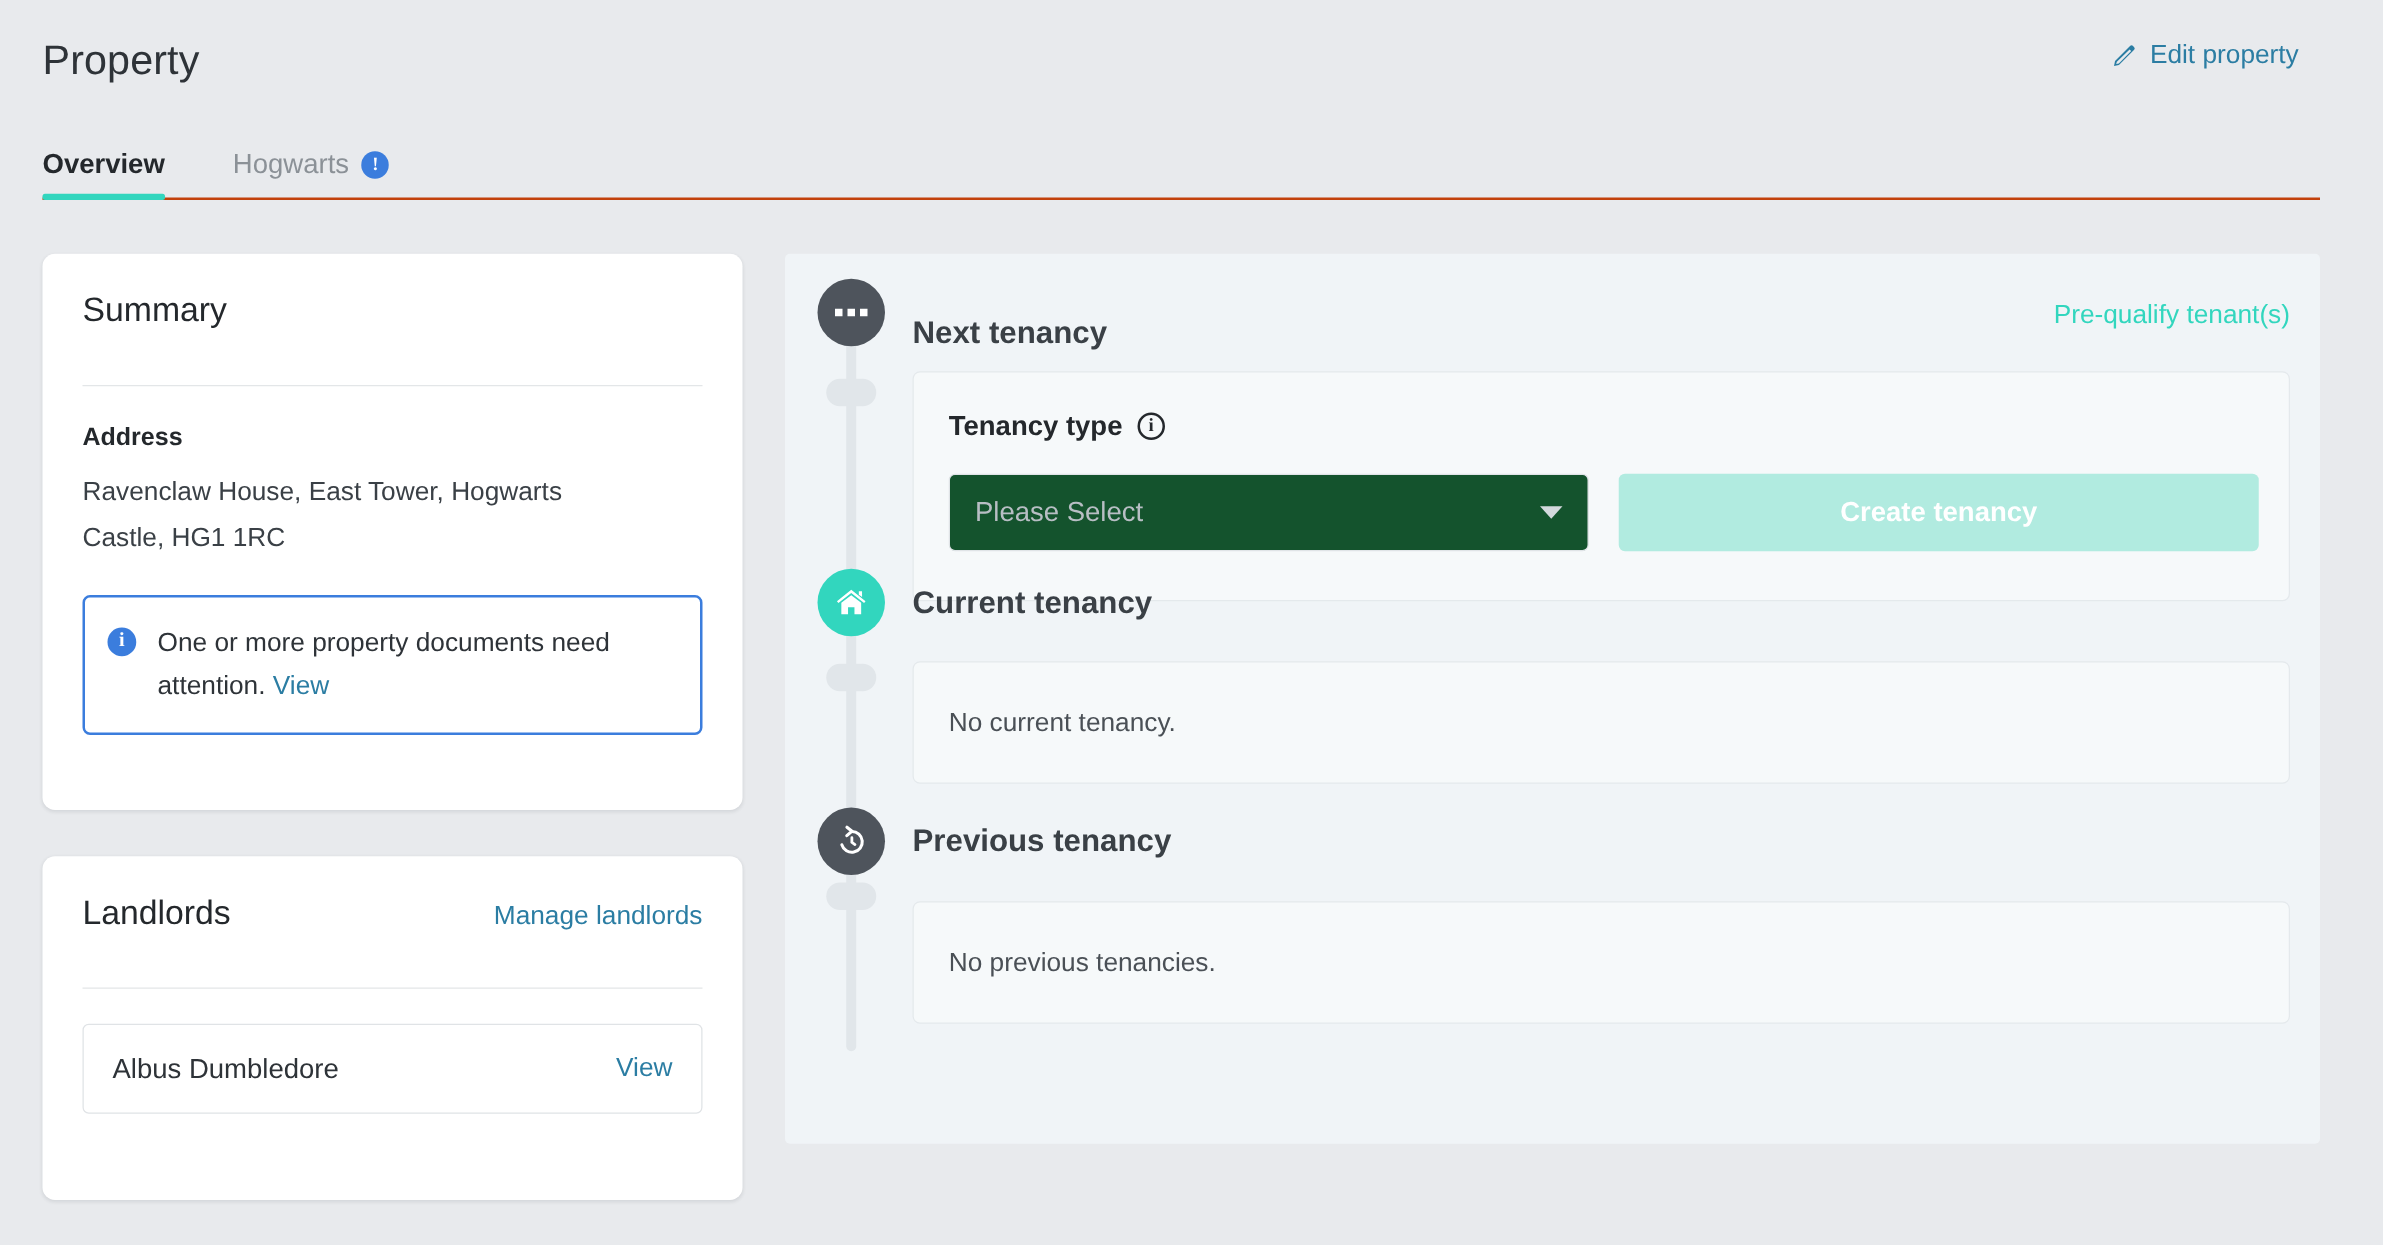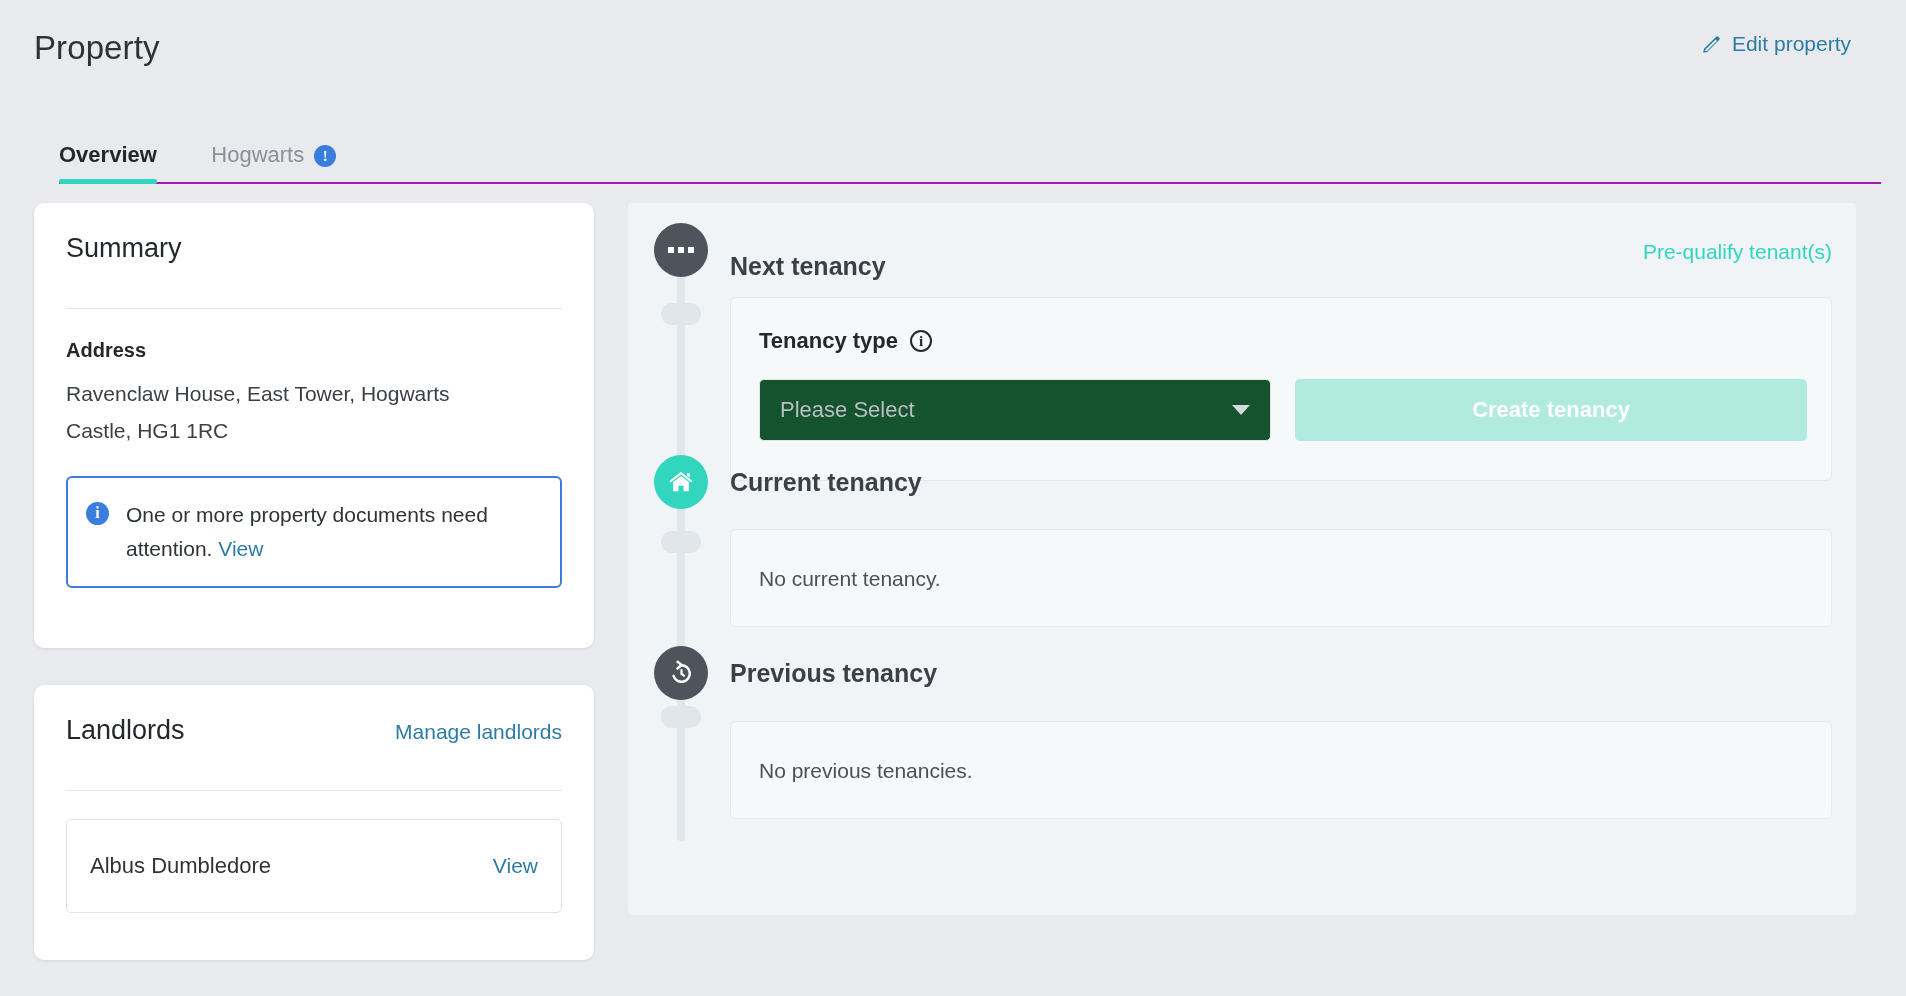--- a/index.html
+++ b/index.html
@@ -27,39 +27,38 @@
   }
   .page-title {
     font-size: 33px;
     font-weight: 400;
     color: #2e3338;
     letter-spacing: .1px;
     line-height: 44px;
   }
   .edit-link {
     position: absolute;
-    right: 5px; top: 6px;
+    right: 17px; top: 6px;
     display: flex;
     align-items: center;
     gap: 9px;
     color: #2b7da3;
     font-size: 21px;
     cursor: pointer;
     white-space: nowrap;
   }
   .edit-link .pencil { display: block; width: 22px; height: 22px; }
 
   
   .tabs {
     position: absolute;
-    left: 34px; top: 128px;
+    left: 34px; top: 104px;
     width: 1822px;
     height: 56px;
-    border-bottom: 2px solid #a21caf;
-    margin-left: 25px;
+    border-bottom: 2px solid #c2410c;
   }
   .tab {
     position: relative;
     display: inline-flex;
     align-items: center;
     gap: 10px;
     height: 54px;
     font-size: 22px;
     cursor: pointer;
     vertical-align: top;
@@ -165,21 +164,21 @@
     font-size: 21px;
     line-height: 1.62;
     color: #2e3338;
   }
   .alert-text .inline-link { color: #2b7da3; cursor: pointer; }
 
   .list-row {
     margin-top: 28px;
     border: 1px solid #e0e3e6;
     border-radius: 5px;
-    height: 94px;
+    height: 72px;
     display: flex;
     align-items: center;
     justify-content: space-between;
     padding: 16px 23px;
   }
   .list-row-name { font-size: 22px; color: #2e3338; }
   .list-row-link { font-size: 21px; color: #2b7da3; cursor: pointer; }
 
   
   .right-panel {

